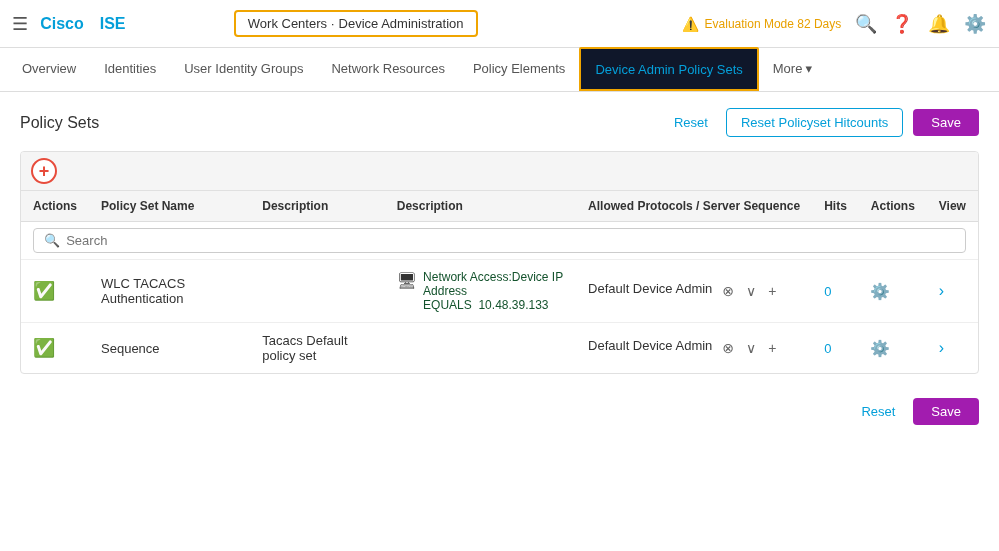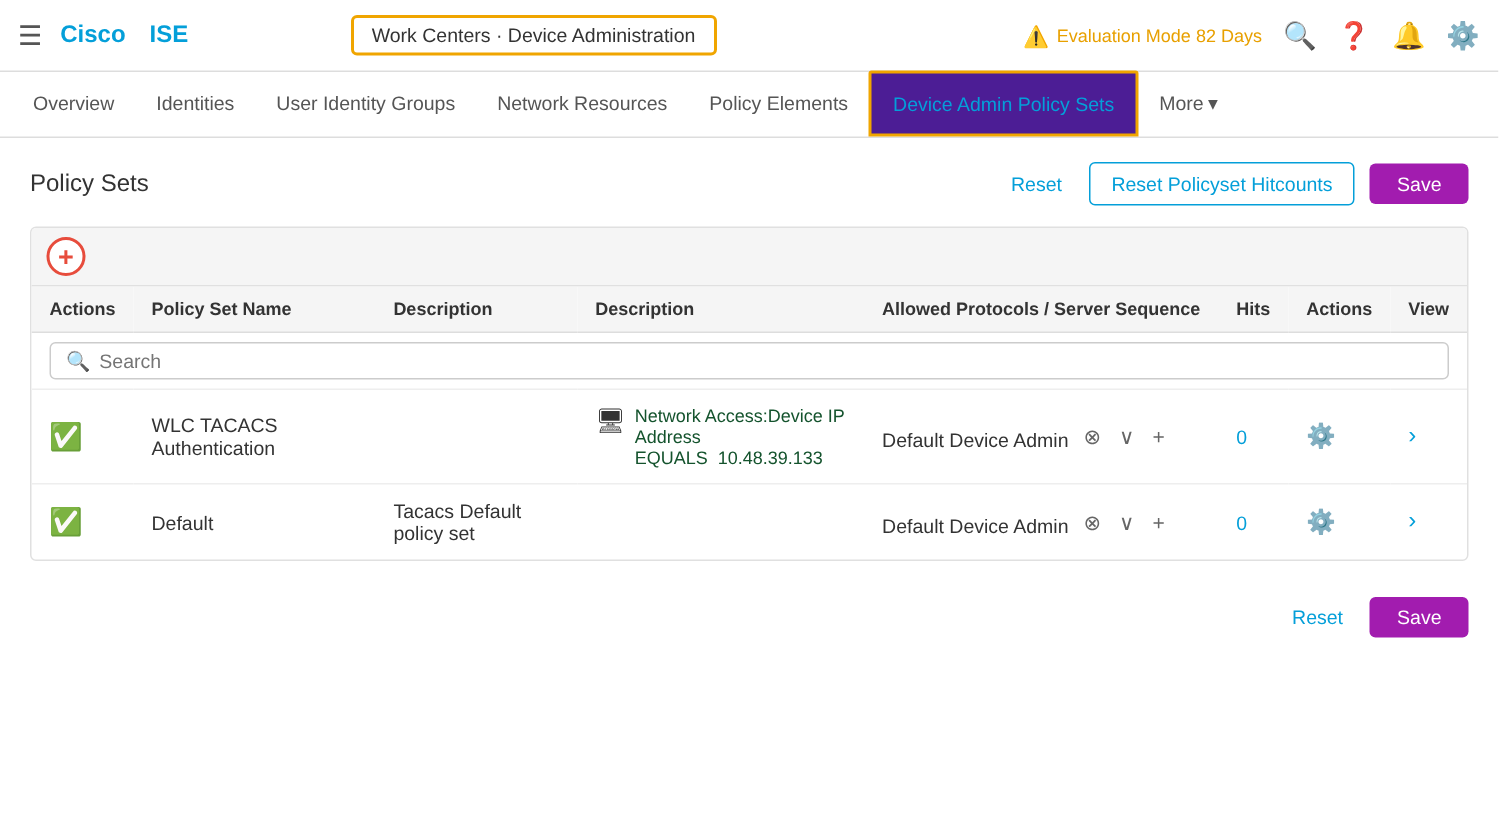--- a/index.html
+++ b/index.html
@@ -34,21 +34,21 @@
       background: #fff;
     }
     .nav-tab {
       padding: 0 14px; height: 44px; display: flex; align-items: center;
       font-size: 13px; color: #555; cursor: pointer; border-bottom: 2px solid transparent;
       white-space: nowrap;
     }
     .nav-tab.active {
       color: #049fd9; border-bottom: 2px solid #049fd9; font-weight: 500;
       border: 2px solid #f0a500; border-bottom: 2px solid #f0a500; border-radius: 2px 2px 0 0;
-      background: #4c1d95;
+      background: #0f172a;
     }
     .nav-tab.active { border: 2px solid #f0a500; }
     .more-tab { display: flex; align-items: center; gap: 3px; }
 
     
     .content { padding: 16px 20px; }
     .section-header {
       display: flex; align-items: center; justify-content: space-between;
       margin-bottom: 14px;
     }
@@ -85,21 +85,21 @@
     td { padding: 10px 12px; font-size: 13px; color: #333; border-bottom: 1px solid #eee; vertical-align: middle; }
     tr:last-child td { border-bottom: none; }
 
     .search-row td { padding: 6px 12px; background: #fff; }
     .search-input-wrap { display: flex; align-items: center; gap: 6px; border: 1px solid #ccc; border-radius: 4px; padding: 4px 10px; background: #fff; }
     .search-input-wrap input { border: none; outline: none; font-size: 13px; width: 100%; color: #666; }
 
     .status-icon { color: #27ae60; font-size: 18px; }
     .condition-wrap { font-size: 12px; color: #14532d; }
 
-    .protocol-cell { display: flex; align-items: flex-end; gap: 6px; }
+    .protocol-cell { display: flex; align-items: flex-start; gap: 6px; }
     .protocol-name { font-size: 13px; color: #333; }
     .protocol-actions { display: flex; align-items: center; gap: 4px; }
     .icon-btn { background: none; border: none; cursor: pointer; color: #666; font-size: 14px; padding: 2px 4px; }
 
     .hits-val { color: #049fd9; font-size: 13px; }
     .gear-icon { font-size: 16px; color: #666; cursor: pointer; }
     .arrow-icon { font-size: 16px; color: #049fd9; cursor: pointer; }
 
     .bottom-actions {
       display: flex; justify-content: flex-end; gap: 10px;
@@ -210,21 +210,21 @@
           </td>
           <td>
             <span class="arrow-icon">›</span>
           </td>
         </tr>
 
         <tr>
           <td>
             <span class="status-icon">✅</span>
           </td>
-          <td>Default</td>
+          <td>Sequence</td>
           <td>Tacacs Default policy set</td>
           <td></td>
           <td>
             <div class="protocol-cell">
               <span class="protocol-name">Default Device Admin</span>
               <div class="protocol-actions">
                 <button class="icon-btn">⊗</button>
                 <button class="icon-btn">∨</button>
                 <button class="icon-btn">+</button>
               </div>

